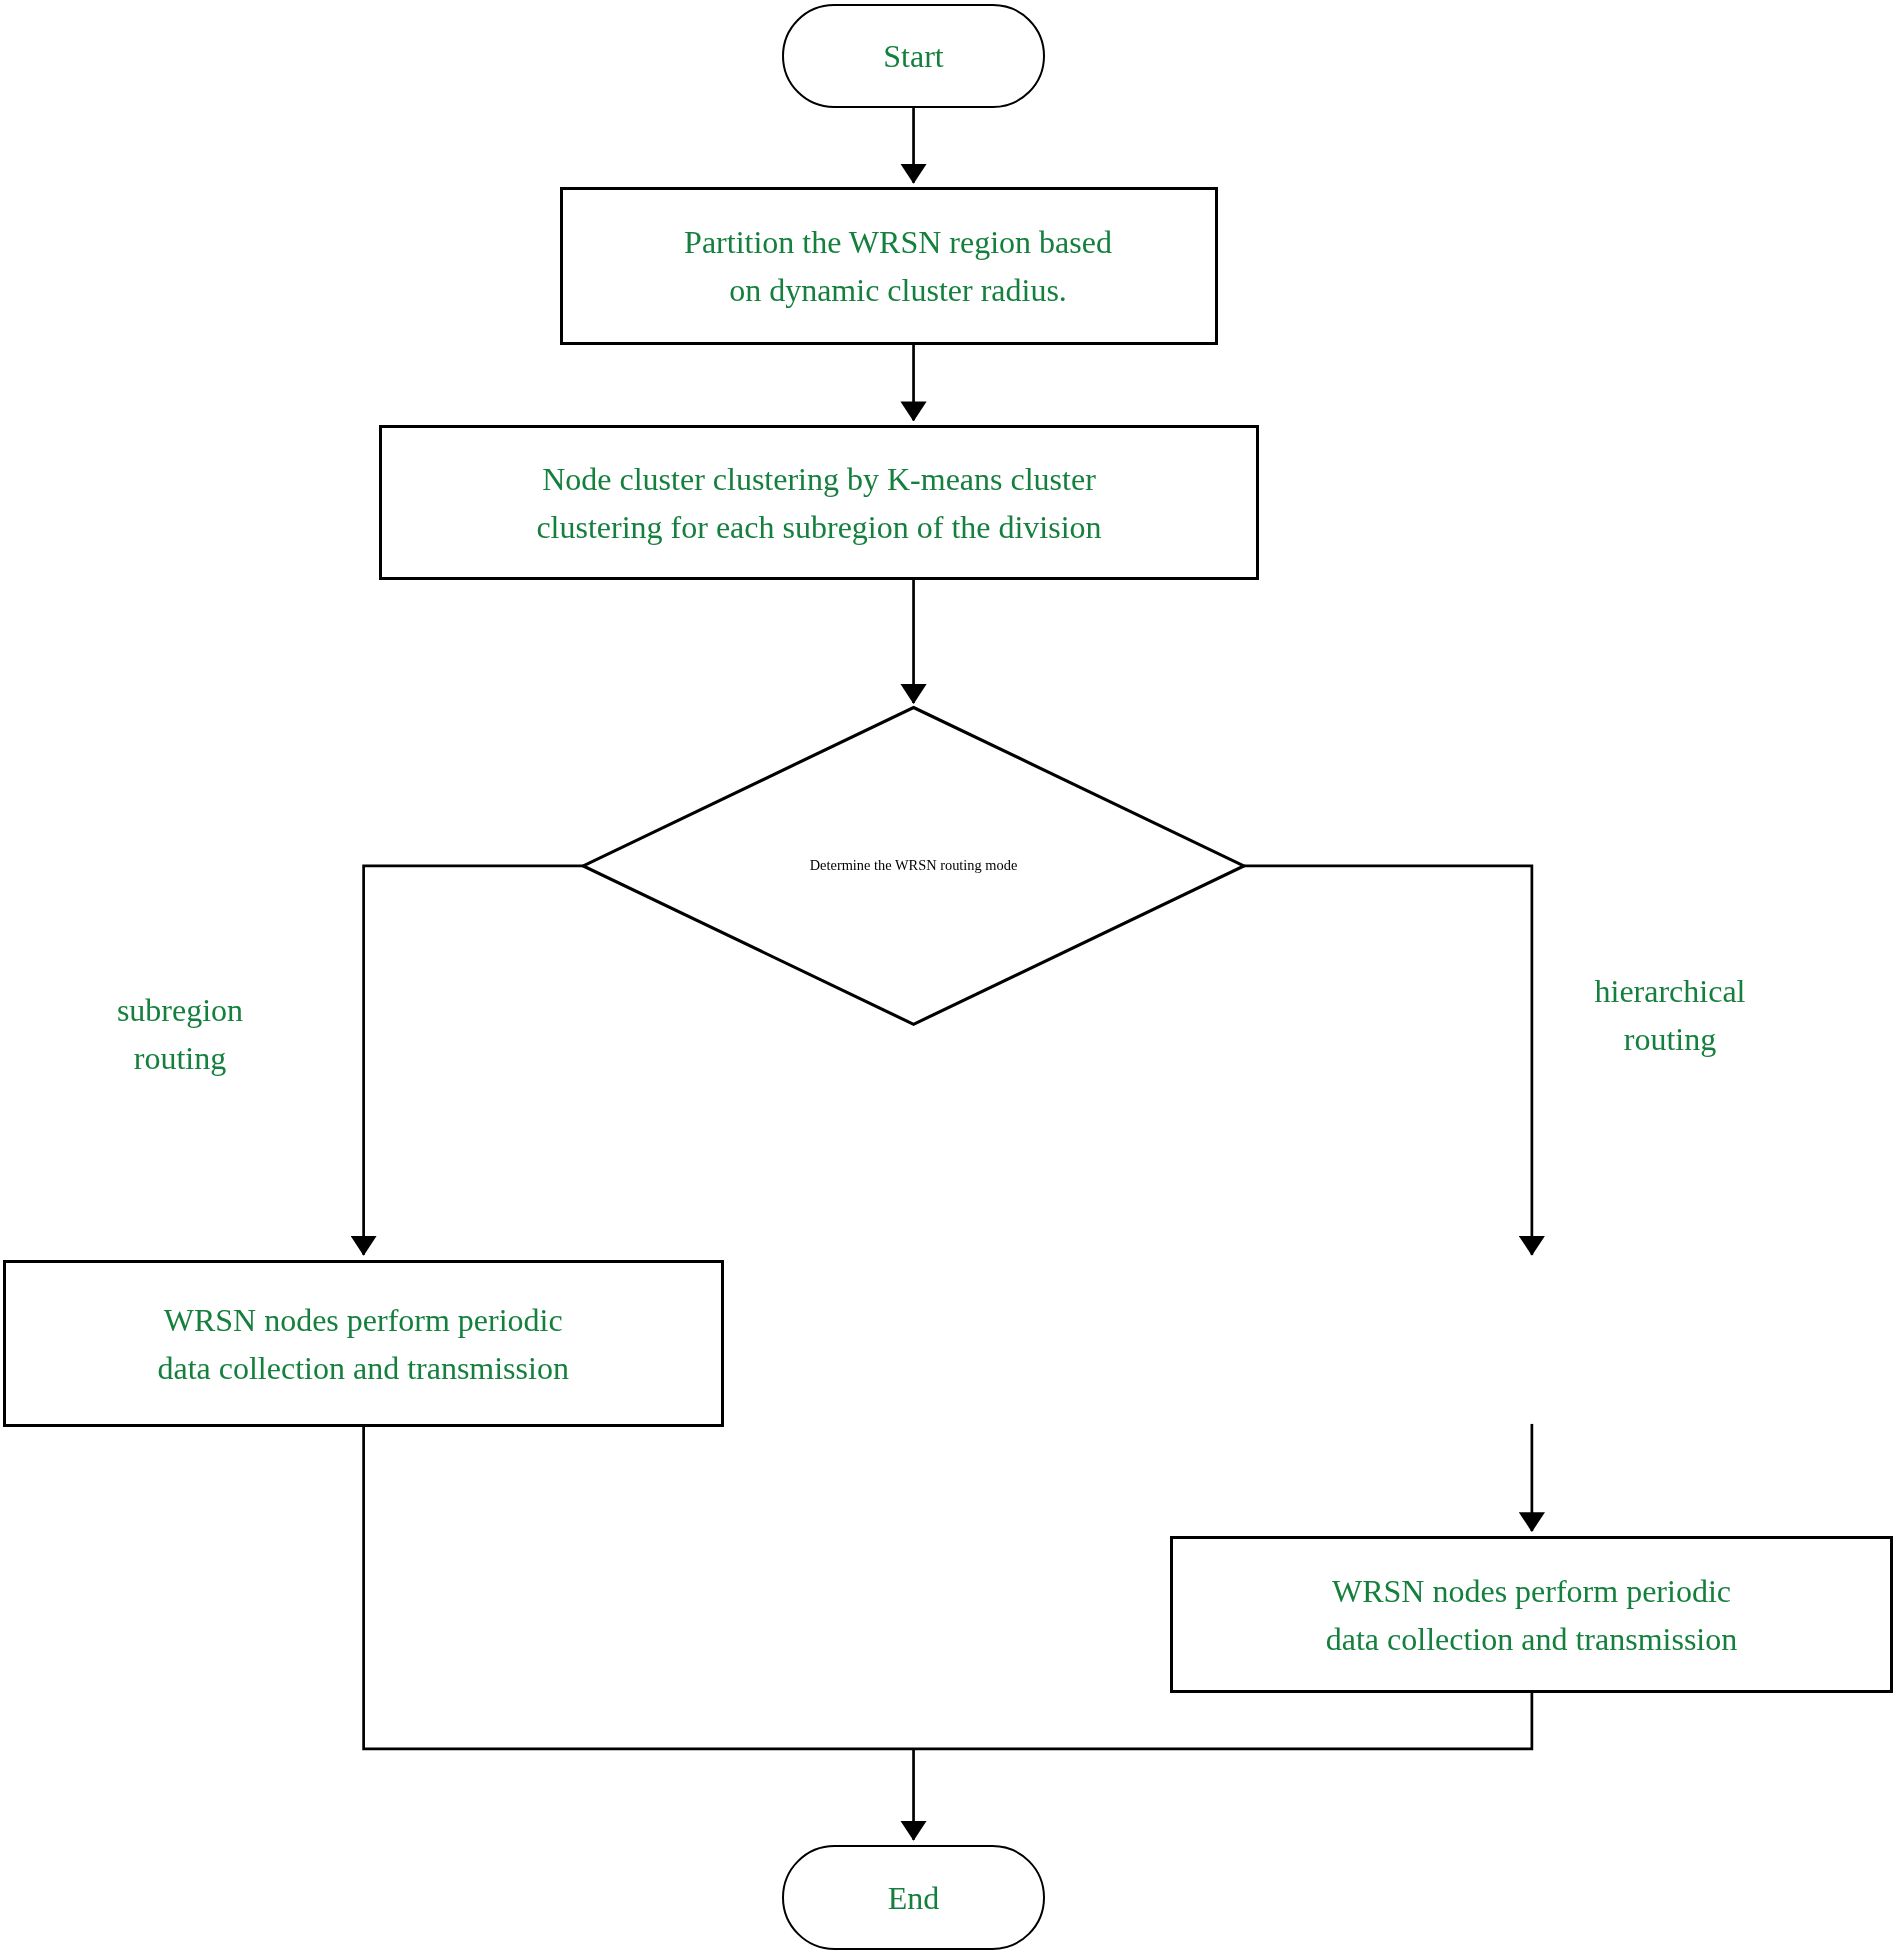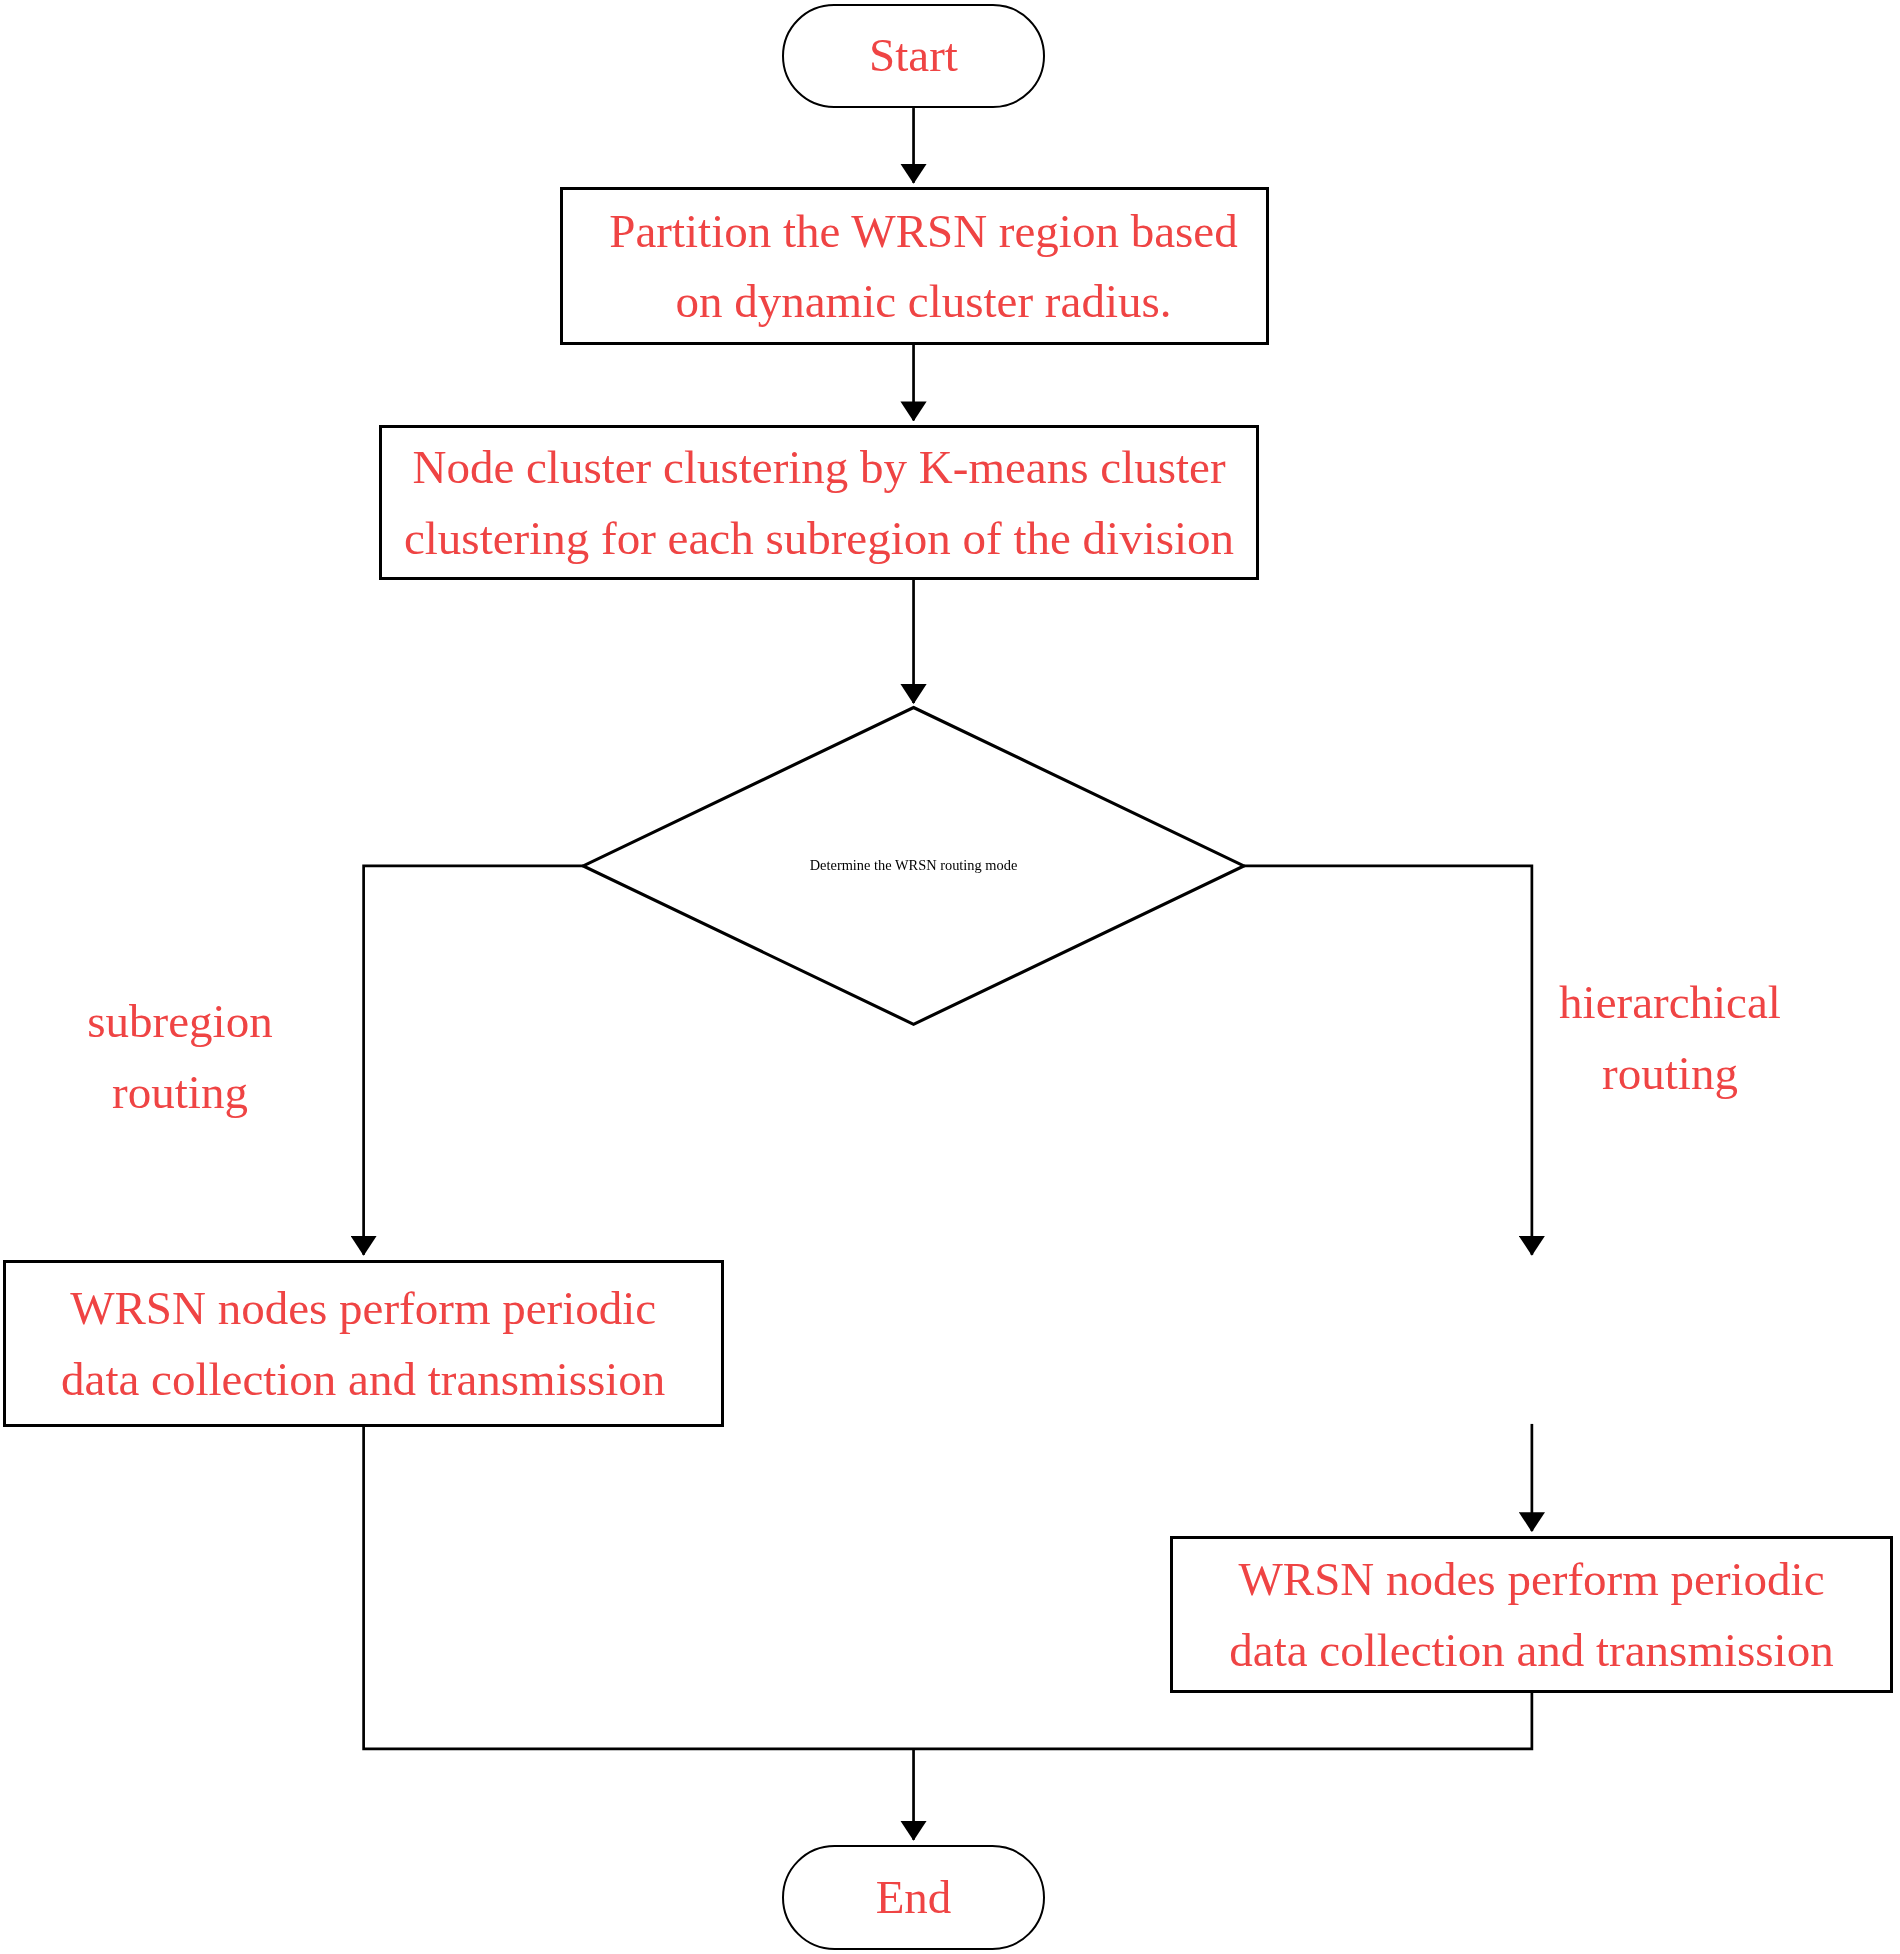--- a/index.html
+++ b/index.html
@@ -27,23 +27,23 @@
     box-sizing: border-box;
     background: #ffffff;
     display: flex;
     align-items: center;
     justify-content: center;
     text-align: center;
   }
   .node .lbl,
   .edge-label .lbl {
     white-space: pre-line;
-    font-size: 47px;
+    font-size: 32px;
     line-height: 1.5;
-    color: #ef4444;
+    color: #15803d;
   }
   .terminal {
     border: 2.7px solid #000000;
     border-radius: 53px;
   }
   .process {
     border: 3.6px solid #000000;
   }
   .decision-text {
     position: absolute;
@@ -86,21 +86,21 @@
 
     <line x1="1015" y1="1943" x2="1015" y2="2044" stroke="#000000" stroke-width="3" marker-end="url(#arrowhead)"></line>
 
     <polygon points="1015,786 1382,962 1015,1138 648,962" fill="#ffffff" stroke="#000000" stroke-width="3.5"></polygon>
   </svg>
 
   <div class="node terminal" style="left:782px; top:3.6px; width:263px; height:104px;">
     <span class="lbl">Start</span>
   </div>
 
-  <div class="node process" style="left:560px; top:187px; width:709px; height:158px;padding-left:18px;">
+  <div class="node process" style="left:560px; top:187px; width:658px; height:158px;padding-left:18px;">
     <span class="lbl">Partition the WRSN region based
 on dynamic cluster radius.</span>
   </div>
 
   <div class="node process" style="left:379px; top:425px; width:880px; height:155px;">
     <span class="lbl">Node cluster clustering by K-means cluster
 clustering for each subregion of the division</span>
   </div>
 
   <div class="decision-text" style="left:583px; top:707px; width:661px; height:317px;">

